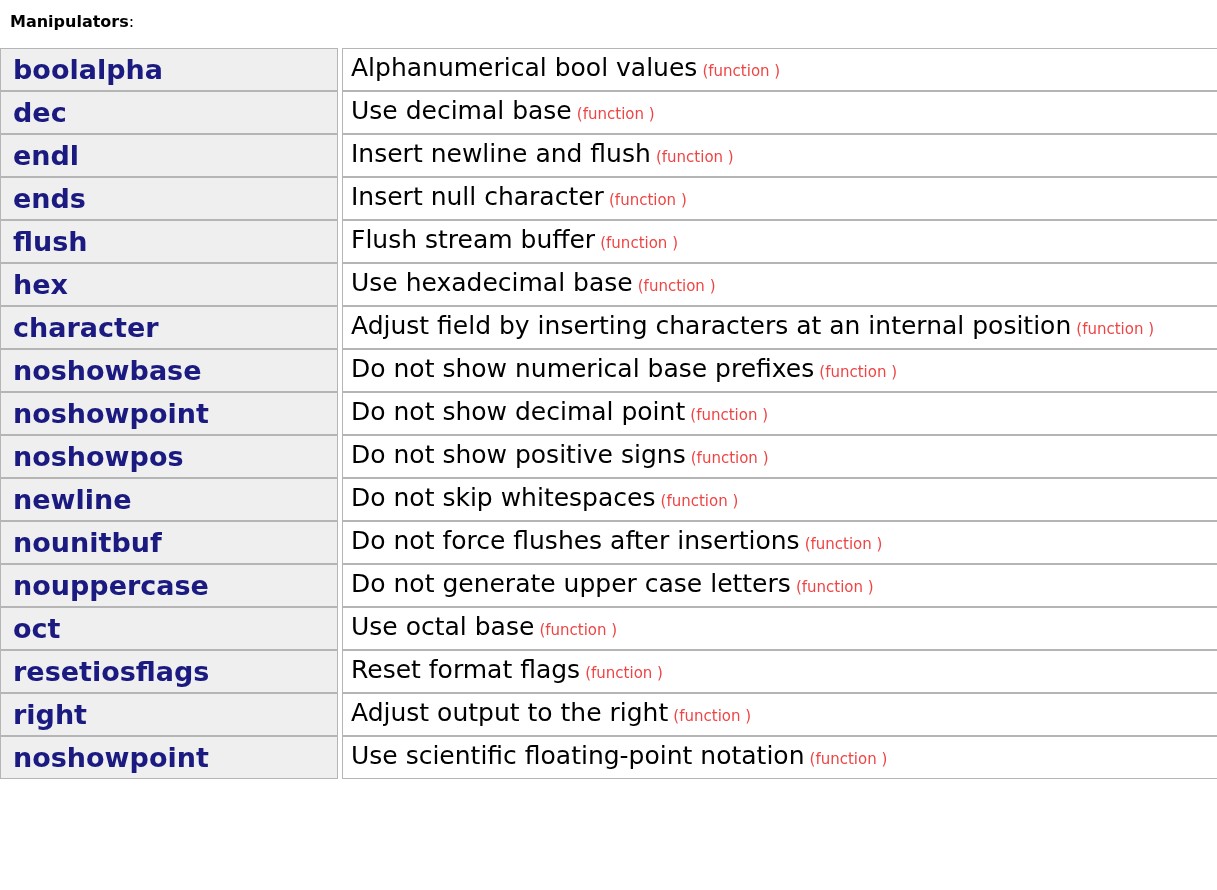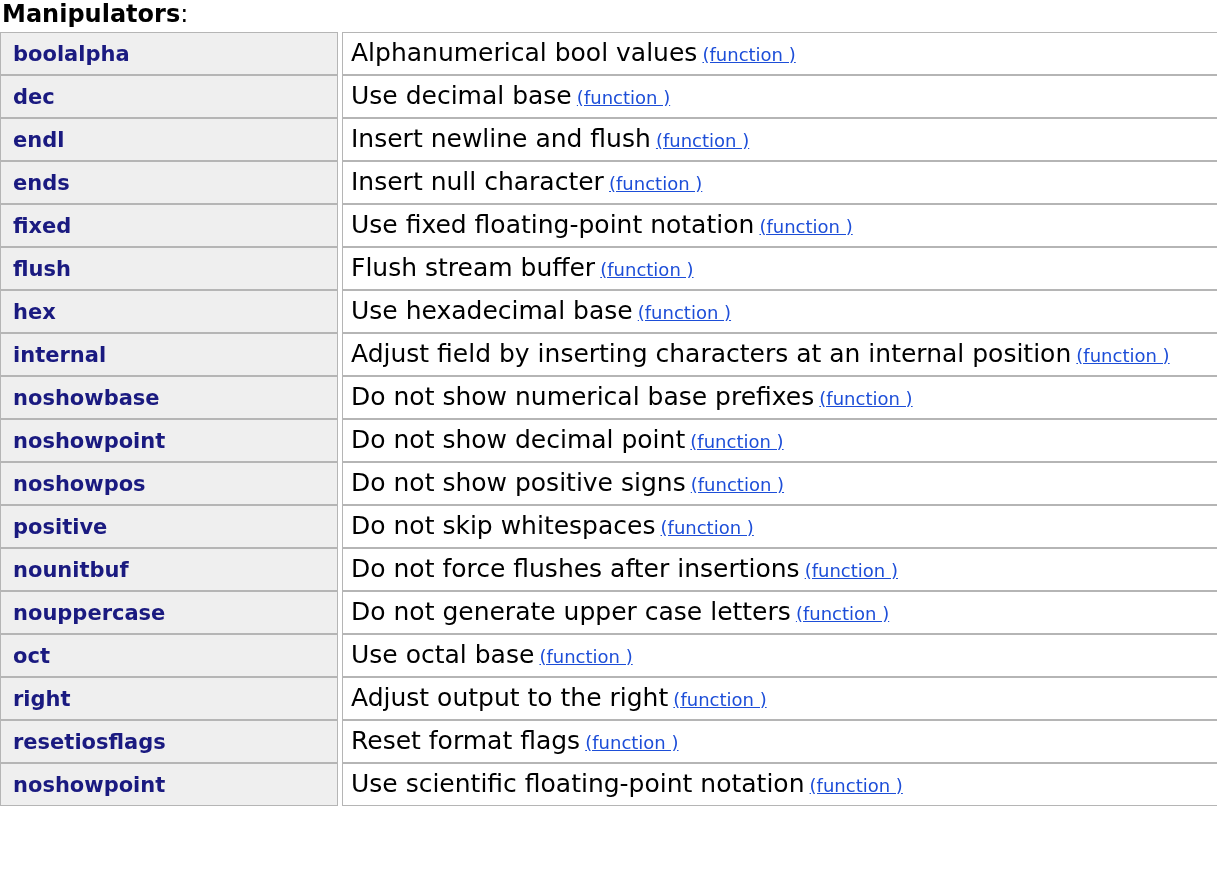--- a/index.html
+++ b/index.html
@@ -15,26 +15,26 @@
     font-family: "DejaVu Sans", sans-serif;
     color: #000000;
   }
 
   #page-root {
     width: 1217px;
     position: relative;
   }
 
   .section-title {
-    font-size: 24px;
+    font-size: 16px;
     line-height: 24px;
     font-weight: bold;
     color: #000000;
     padding: 2px 0 6px 2px;
-    margin: 0;
+    margin: 8px;
     white-space: nowrap;
   }
   .section-title .colon {
     font-weight: normal;
   }
 
   table.reftable {
     border-collapse: separate;
     border-spacing: 0;
     width: 1217px;
@@ -75,43 +75,42 @@
     border-bottom: 1px solid #b5b5b5;
     border-left: 1px solid #b5b5b5;
     border-right: 0;
     padding-left: 8px;
     box-sizing: border-box;
     white-space: nowrap;
     overflow: hidden;
   }
 
   .name-link {
-    font-size: 21px;
+    font-size: 27px;
     font-weight: bold;
     color: #1a1a80;
     text-decoration: none;
     letter-spacing: 0px;
     white-space: nowrap;
     display: inline-block;
     line-height: 26px;
   }
 
   .desc-text {
     font-size: 25px;
     color: #000000;
     line-height: 26px;
     white-space: nowrap;
   }
 
   .kind-tag {
-    font-size: 18px;
-    color: #1d4ed8;
+    font-size: 15px;
+    color: #ef4444;
     line-height: 26px;
     white-space: pre;
-    text-decoration: underline;
   }
 </style>
 </head>
 <body>
 
 <div id="page-root">
 
   <h3 class="section-title"><span>Manipulators</span><span class="colon">:</span></h3>
 
   <table class="reftable">
@@ -130,83 +129,78 @@
           <td class="name-cell"><a class="name-link" href="#">endl</a></td>
           <td class="spacer-cell"></td>
           <td class="desc-cell"><span class="desc-text">Insert newline and flush</span> <span class="kind-tag">(function )</span></td>
         </tr>
         <tr class="ref-row">
           <td class="name-cell"><a class="name-link" href="#">ends</a></td>
           <td class="spacer-cell"></td>
           <td class="desc-cell"><span class="desc-text">Insert null character</span> <span class="kind-tag">(function )</span></td>
         </tr>
         <tr class="ref-row">
-          <td class="name-cell"><a class="name-link" href="#">fixed</a></td>
-          <td class="spacer-cell"></td>
-          <td class="desc-cell"><span class="desc-text">Use fixed floating-point notation</span> <span class="kind-tag">(function )</span></td>
-        </tr>
-        <tr class="ref-row">
           <td class="name-cell"><a class="name-link" href="#">flush</a></td>
           <td class="spacer-cell"></td>
           <td class="desc-cell"><span class="desc-text">Flush stream buffer</span> <span class="kind-tag">(function )</span></td>
         </tr>
         <tr class="ref-row">
           <td class="name-cell"><a class="name-link" href="#">hex</a></td>
           <td class="spacer-cell"></td>
           <td class="desc-cell"><span class="desc-text">Use hexadecimal base</span> <span class="kind-tag">(function )</span></td>
         </tr>
         <tr class="ref-row">
-          <td class="name-cell"><a class="name-link" href="#">internal</a></td>
+          <td class="name-cell"><a class="name-link" href="#">character</a></td>
           <td class="spacer-cell"></td>
           <td class="desc-cell"><span class="desc-text">Adjust field by inserting characters at an internal position</span> <span class="kind-tag">(function )</span></td>
         </tr>
         <tr class="ref-row">
           <td class="name-cell"><a class="name-link" href="#">noshowbase</a></td>
           <td class="spacer-cell"></td>
           <td class="desc-cell"><span class="desc-text">Do not show numerical base prefixes</span> <span class="kind-tag">(function )</span></td>
         </tr>
         <tr class="ref-row">
           <td class="name-cell"><a class="name-link" href="#">noshowpoint</a></td>
           <td class="spacer-cell"></td>
           <td class="desc-cell"><span class="desc-text">Do not show decimal point</span> <span class="kind-tag">(function )</span></td>
         </tr>
         <tr class="ref-row">
           <td class="name-cell"><a class="name-link" href="#">noshowpos</a></td>
           <td class="spacer-cell"></td>
           <td class="desc-cell"><span class="desc-text">Do not show positive signs</span> <span class="kind-tag">(function )</span></td>
         </tr>
         <tr class="ref-row">
-          <td class="name-cell"><a class="name-link" href="#">positive</a></td>
+          <td class="name-cell"><a class="name-link" href="#">newline</a></td>
           <td class="spacer-cell"></td>
           <td class="desc-cell"><span class="desc-text">Do not skip whitespaces</span> <span class="kind-tag">(function )</span></td>
         </tr>
         <tr class="ref-row">
           <td class="name-cell"><a class="name-link" href="#">nounitbuf</a></td>
           <td class="spacer-cell"></td>
           <td class="desc-cell"><span class="desc-text">Do not force flushes after insertions</span> <span class="kind-tag">(function )</span></td>
         </tr>
         <tr class="ref-row">
           <td class="name-cell"><a class="name-link" href="#">nouppercase</a></td>
           <td class="spacer-cell"></td>
           <td class="desc-cell"><span class="desc-text">Do not generate upper case letters</span> <span class="kind-tag">(function )</span></td>
         </tr>
         <tr class="ref-row">
           <td class="name-cell"><a class="name-link" href="#">oct</a></td>
           <td class="spacer-cell"></td>
           <td class="desc-cell"><span class="desc-text">Use octal base</span> <span class="kind-tag">(function )</span></td>
         </tr>
         <tr class="ref-row">
+          <td class="name-cell"><a class="name-link" href="#">resetiosflags</a></td>
+          <td class="spacer-cell"></td>
+          <td class="desc-cell"><span class="desc-text">Reset format flags</span> <span class="kind-tag">(function )</span></td>
+        </tr>
+        <tr class="ref-row">
           <td class="name-cell"><a class="name-link" href="#">right</a></td>
           <td class="spacer-cell"></td>
           <td class="desc-cell"><span class="desc-text">Adjust output to the right</span> <span class="kind-tag">(function )</span></td>
-        </tr>
-        <tr class="ref-row">
-          <td class="name-cell"><a class="name-link" href="#">resetiosflags</a></td>
-          <td class="spacer-cell"></td>
-          <td class="desc-cell"><span class="desc-text">Reset format flags</span> <span class="kind-tag">(function )</span></td>
         </tr>
         <tr class="ref-row">
           <td class="name-cell"><a class="name-link" href="#">noshowpoint</a></td>
           <td class="spacer-cell"></td>
           <td class="desc-cell"><span class="desc-text">Use scientific floating-point notation</span> <span class="kind-tag">(function )</span></td>
         </tr>
       </tbody>
   </table>
 
 </div>

